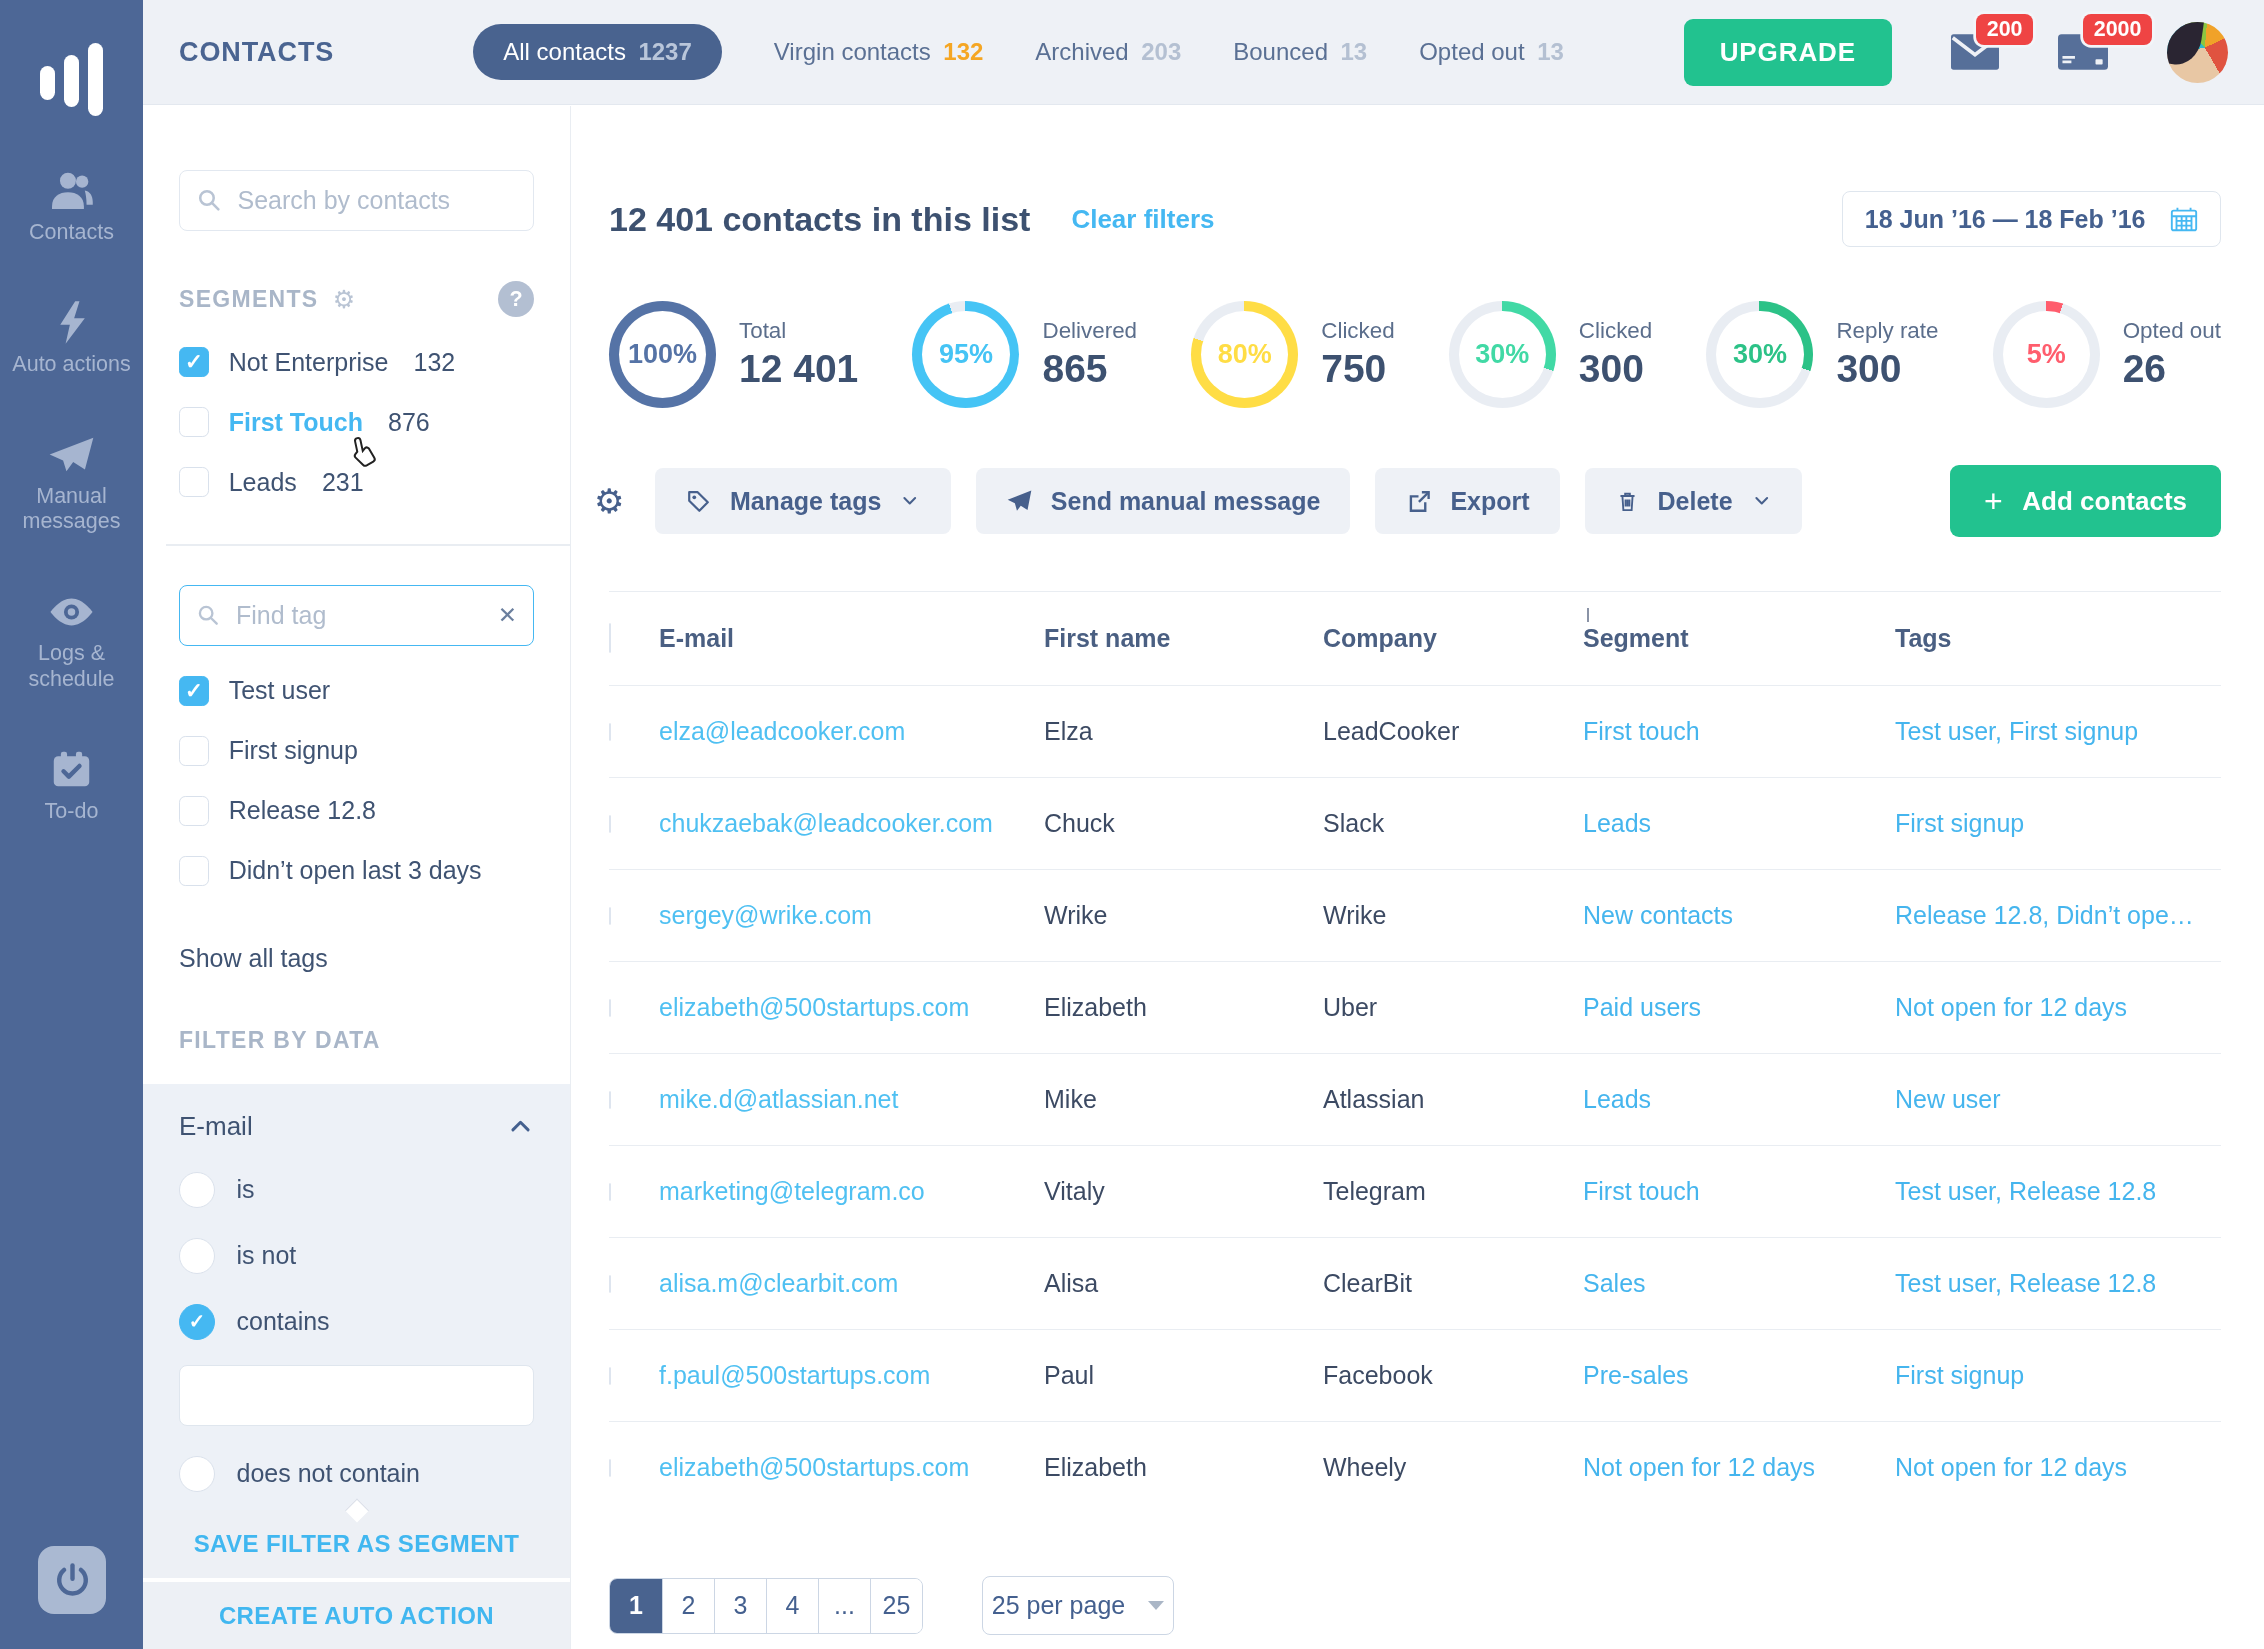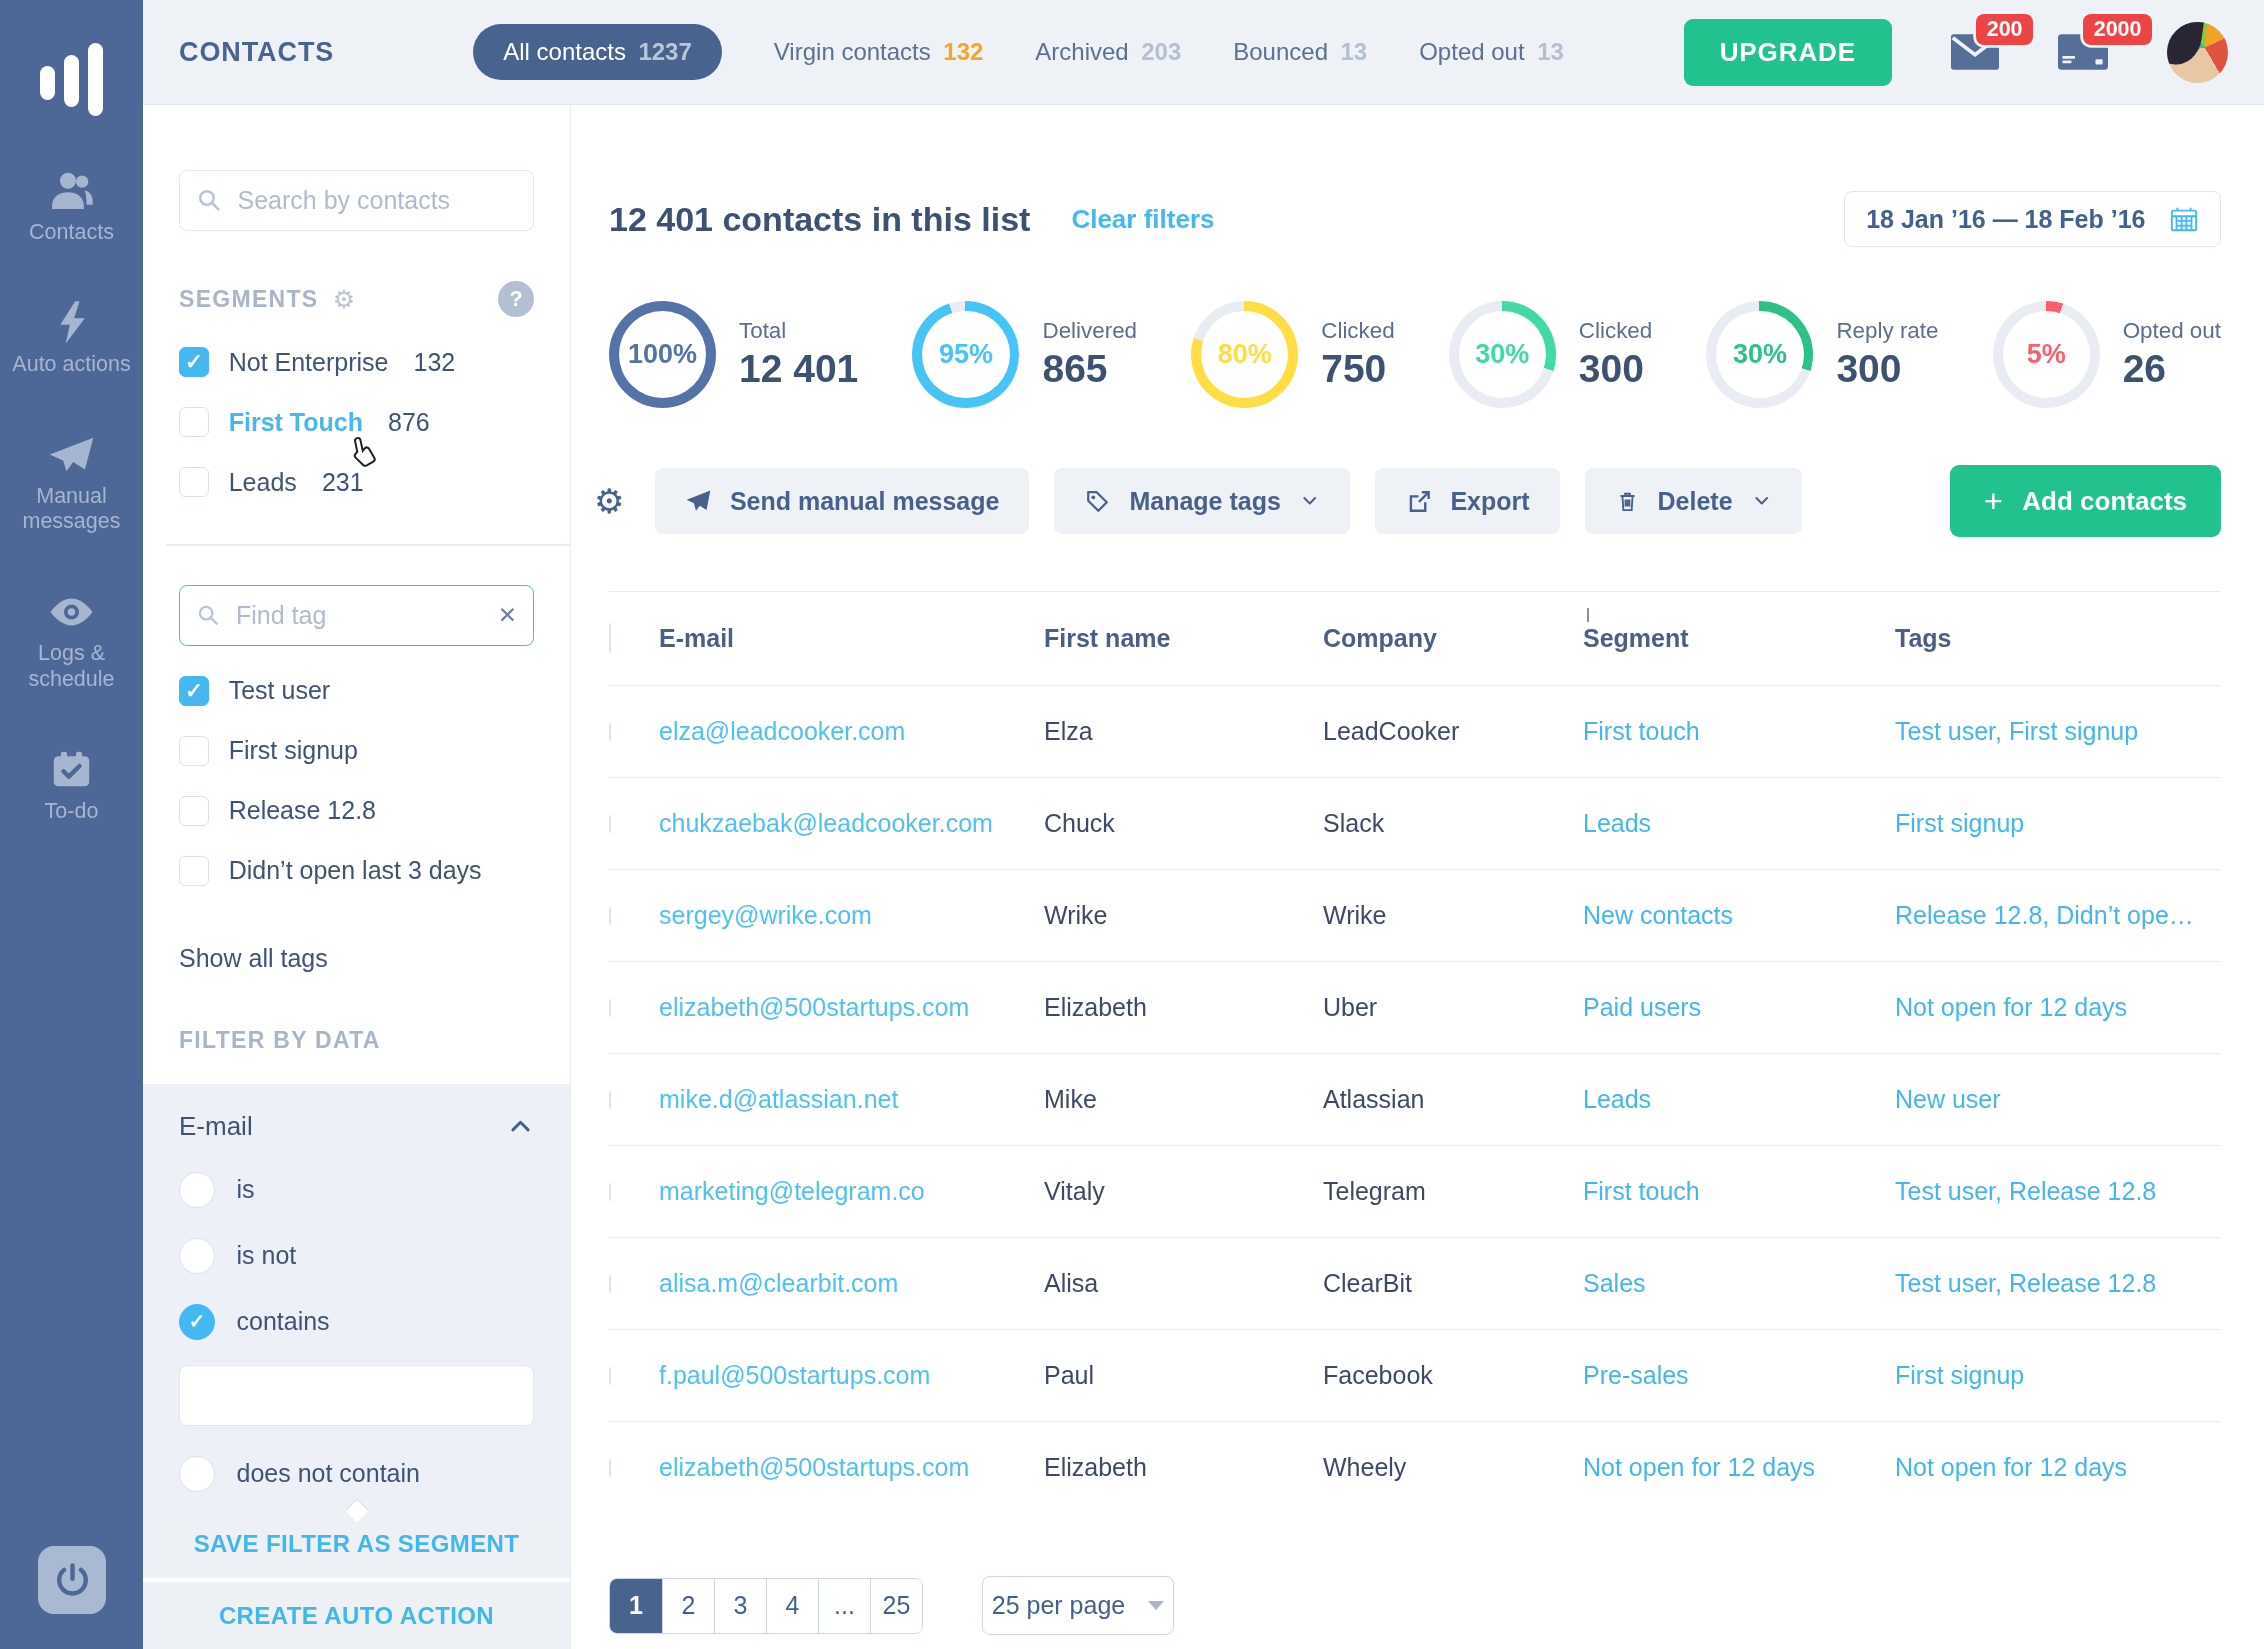--- a/index.html
+++ b/index.html
@@ -357,21 +357,21 @@
       <span>CREATE AUTO ACTION</span>
     </div>
   </div>
 </section>
 
 <main class="main">
   <div class="list-head">
     <div class="list-title">12 401 contacts in this list</div>
     <div class="clear-filters">Clear filters</div>
     <div class="date-box">
-      <span class="dtxt">18 Jan ’16 — 18 Feb ’16</span>
+      <span class="dtxt">18 Jun ’16 — 18 Feb ’16</span>
       <span>
         <svg width="30" height="30" viewBox="0 0 32 32" stroke="#45b8f2" fill="none" stroke-width="2">
           <rect x="3" y="7" width="26" height="21" rx="2"></rect>
           <path d="M3 13h26M9 7V4m14 3V4M9 18h14M9 23h14M13.5 13v15M18.5 13v15M24 13v15M8 13v15"></path>
         </svg>
       </span>
     </div>
   </div>
 
   <div class="stats" id="stats">
@@ -429,38 +429,38 @@
           <div class="sv">26</div>
         </div>
       </div>
     </div>
 
   <div class="actionbar">
     <span class="gear-lg">⚙</span>
     <button class="abtn">
       <span>
         <svg width="27" height="27" viewBox="0 0 32 32">
-            <path d="M30 3 2 14l8.5 4L13 27l4.5-6 8 5z" fill="#47608c"></path>
-          </svg>
-      </span>
-      <span>Send manual message</span>
+            <path d="M5 5h10l12 12-10 10L5 15z" fill="none" stroke="#47608c" stroke-width="2.6" stroke-linejoin="round"></path>
+            <circle cx="11" cy="11" r="2.2" fill="#47608c"></circle>
+          </svg>
+      </span>
+      <span>Manage tags</span>
+      <span>
+        <svg width="21.5" height="21.5" viewBox="0 0 32 32">
+            <path d="m8 12 8 8 8-8" fill="none" stroke="#47608c" stroke-width="3" stroke-linecap="round" stroke-linejoin="round"></path>
+          </svg>
+      </span>
     </button>
     <button class="abtn">
       <span>
         <svg width="27" height="27" viewBox="0 0 32 32">
-            <path d="M5 5h10l12 12-10 10L5 15z" fill="none" stroke="#47608c" stroke-width="2.6" stroke-linejoin="round"></path>
-            <circle cx="11" cy="11" r="2.2" fill="#47608c"></circle>
-          </svg>
-      </span>
-      <span>Manage tags</span>
-      <span>
-        <svg width="21.5" height="21.5" viewBox="0 0 32 32">
-            <path d="m8 12 8 8 8-8" fill="none" stroke="#47608c" stroke-width="3" stroke-linecap="round" stroke-linejoin="round"></path>
-          </svg>
-      </span>
+            <path d="M30 3 2 14l8.5 4L13 27l4.5-6 8 5z" fill="#47608c"></path>
+          </svg>
+      </span>
+      <span>Send manual message</span>
     </button>
     <button class="abtn">
       <span>
         <svg width="27" height="27" viewBox="0 0 32 32" fill="none" stroke="#47608c" stroke-width="2.8">
             <path d="M24 17v10H7V10h9"></path>
             <path d="M20 5h8v8"></path>
             <path d="M28 5 16.5 16.5"></path>
           </svg>
       </span>
       <span>Export</span>

